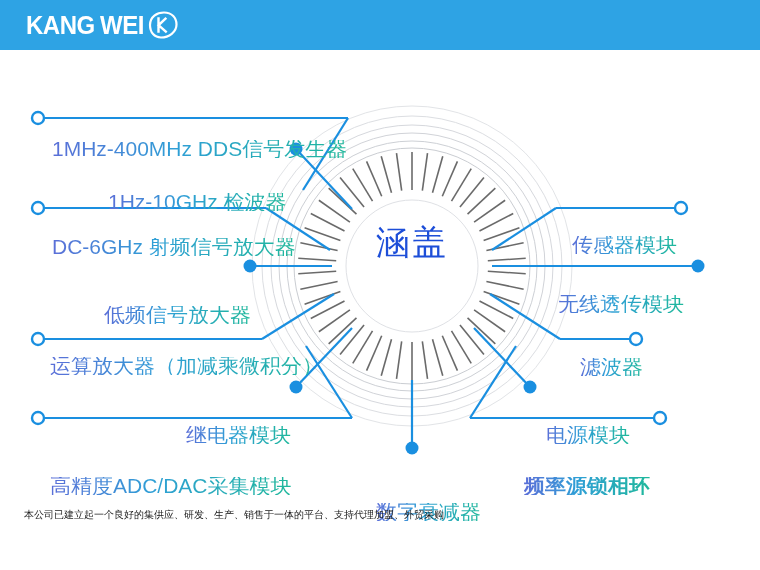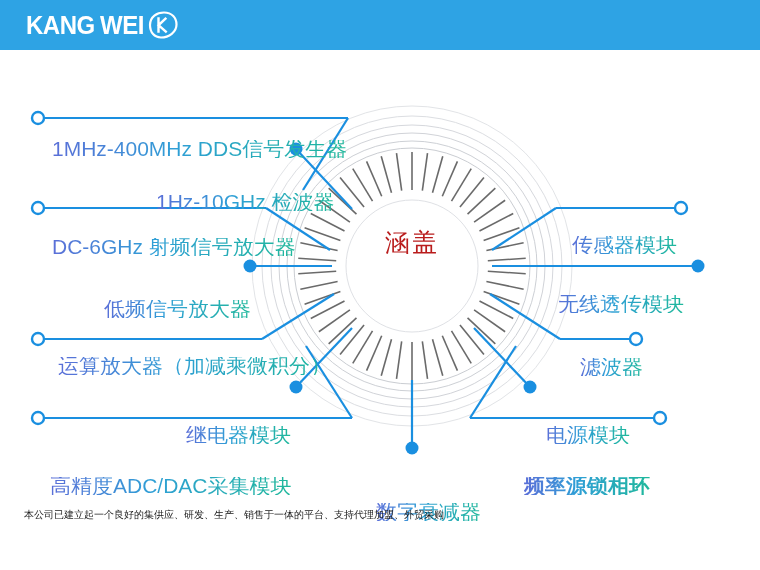--- a/index.html
+++ b/index.html
@@ -49,22 +49,22 @@
     background-clip:text;
     color:transparent;
     -webkit-text-fill-color:transparent;
   }
   .lbl.r { text-align:right; }
 
   .center-text {
     position:absolute;
     width:120px;
     text-align:center;
-    color:#b91c1c;
-    font-size:25px;
+    color:#1d4ed8;
+    font-size:34px;
     line-height:31px;
     letter-spacing:2px;
     font-family:"Liberation Sans","DejaVu Sans",sans-serif;
   }
 
   
   .footer {
     position:absolute; left:24px; top:502px; width:716px;
     color:#1b1b1b;
     font-size:10px;
@@ -196,24 +196,24 @@
           <line x1="470" y1="368" x2="516" y2="296" stroke="#1a8fe0" stroke-width="2.2"></line>
         </g>
     </svg>
 
     <div class="center-text" style="left:352px; top:177px;">
       <div>涵盖</div>
     </div>
 
     <div id="labels">
         <div class="lbl" style="left: 52px; top: 90px;">1MHz-400MHz  DDS信号发生器</div>
-        <div class="lbl" style="left: 108px; top: 143px; margin-left: 48px;">1Hz-10GHz  检波器</div>
+        <div class="lbl" style="left: 108px; top: 143px;">1Hz-10GHz  检波器</div>
         <div class="lbl" style="left: 52px; top: 188px;">DC-6GHz  射频信号放大器</div>
-        <div class="lbl" style="left: 104px; top: 250px;">低频信号放大器</div>
-        <div class="lbl" style="left: 58px; top: 307px;">运算放大器（加减乘微积分）</div>
+        <div class="lbl" style="left: 104px; top: 256px;">低频信号放大器</div>
+        <div class="lbl" style="left: 50px; top: 307px;">运算放大器（加减乘微积分）</div>
         <div class="lbl" style="left: 186px; top: 376px;">继电器模块</div>
         <div class="lbl" style="left: 50px; top: 427px;">高精度ADC/DAC采集模块</div>
         <div class="lbl" style="left: 376px; top: 453px;">数字衰减器</div>
         <div class="lbl r" style="left: 572px; top: 186px;">传感器模块</div>
         <div class="lbl r" style="left: 558px; top: 245px;">无线透传模块</div>
         <div class="lbl r" style="left: 580px; top: 308px;">滤波器</div>
         <div class="lbl r" style="left: 546px; top: 376px;">电源模块</div>
         <div class="lbl r" style="left: 524px; top: 427px; font-weight: bold;">频率源锁相环</div>
       </div>
   </div>

